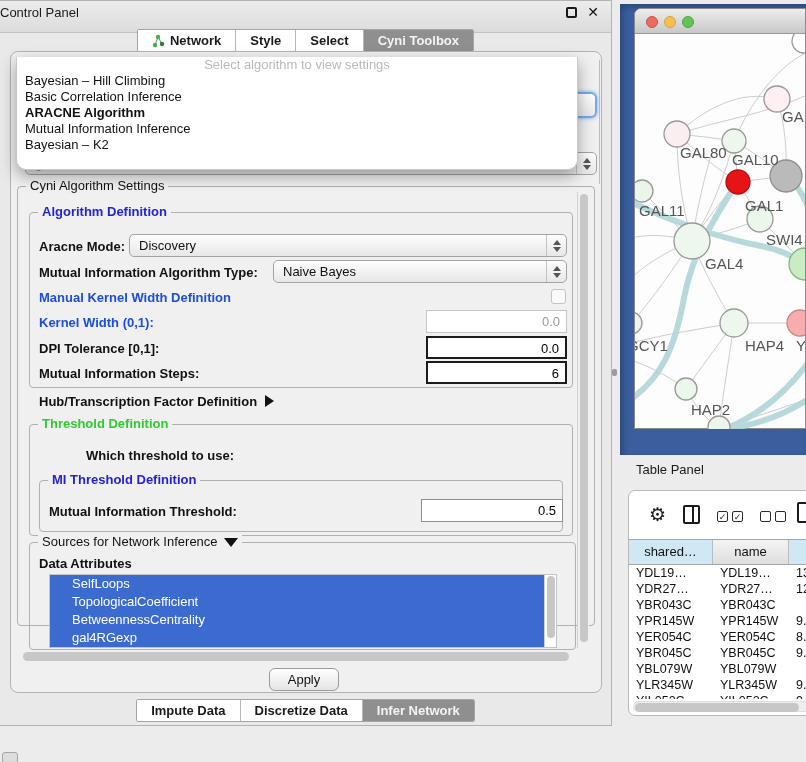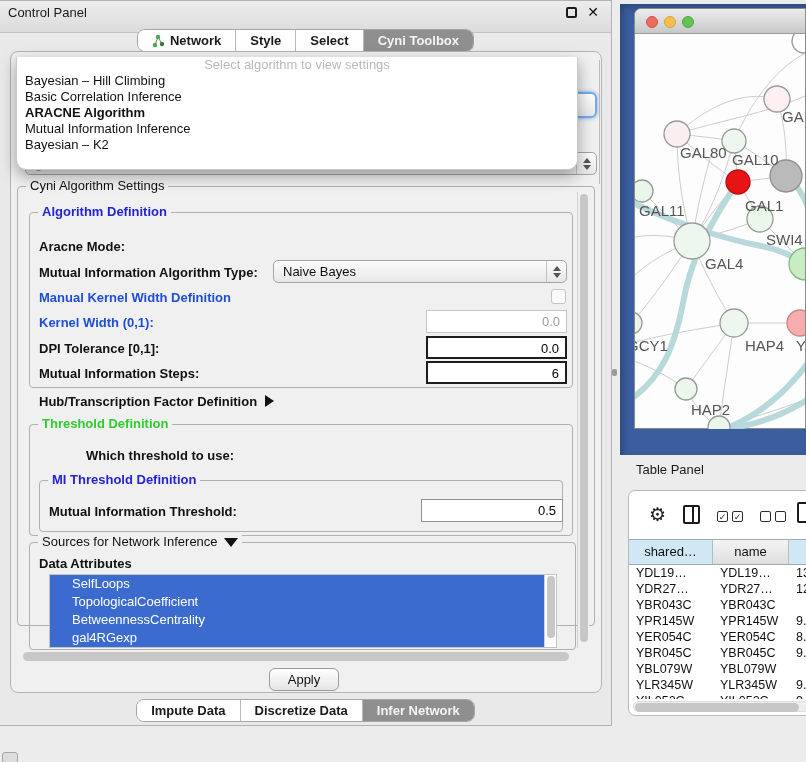--- a/index.html
+++ b/index.html
@@ -2,26 +2,26 @@
 <html><head>
 <meta charset="utf-8">
 <style>
   *{box-sizing:border-box;margin:0;padding:0}
   html,body{width:806px;height:762px}
   body{position:relative;overflow:hidden;background:#ececec;font-family:"Liberation Sans","DejaVu Sans",sans-serif;font-size:13px;color:#111}
   .abs{position:absolute}
 
   
   .cp{left:0;top:8;width:612px;height:726px;background:#e9e9e9;border:1px solid #b3b3b3;border-left:none}
-  .cp-title{left:0;top:0;width:100%;height:32px;background:linear-gradient(#ececec,#dcdcdc);border-bottom:1px solid #c2c2c2;line-height:24px;padding-left:8px;color:#1a1a1a}
+  .cp-title{left:0;top:0;width:100%;height:32px;background:linear-gradient(#ececec,#dcdcdc);border-bottom:1px solid #c2c2c2;line-height:24px;color:#1a1a1a}
   .float-ic{right:34px;top:6px;width:11px;height:11px;border:2px solid #1a1a1a;border-radius:2px}
   .close-ic{right:12px;top:3px;font-weight:bold;font-size:14px;color:#111}
 
   
-  .tabbar{display:flex;border:1px solid #a5a5a5;border-radius:8px;overflow:hidden;background:#fff;height:23px}
+  .tabbar{display:flex;border:1px solid #a5a5a5;border-radius:2px;overflow:hidden;background:#fff;height:23px}
   .tabbar .tab{display:flex;align-items:center;gap:5px;padding:0 14px;font-weight:bold;color:#1a1a1a;border-right:1px solid #b8b8b8;background:#fff;white-space:nowrap}
   .tabbar .tab:last-child{border-right:none}
   .tabbar .tab.sel{background:#8f8f8f;color:#f4f4f4}
   .toptabs{left:0;top:28px;width:100%;display:flex;justify-content:center}
   .bottabs{left:0;top:698px;width:100%;display:flex;justify-content:center}
 
   
   .card{left:10px;top:50px;width:592px;height:642px;background:#f0f0f0;border:1px solid #b3b3b3;border-radius:8px}
 
   
@@ -149,20 +149,27 @@
         <div class="th" style="top:2px;height:448px"></div>
       </div>
     <div class="hsb" style="left:10px;top:599px;width:552px">
         <div class="th" style="left:2px;width:546px"></div>
       </div>
 
     <div class="gb" style="left:18px;top:160px;width:544px;height:176px">
       <span class="leg blue" style="left:8px">Algorithm Definition</span>
     </div>
     <span class="lbl" style="left:28px;top:187px">Aracne Mode:</span>
+    <div class="combo" style="left:118px;top:182px;width:438px">
+      <span class="ct">Discovery</span>
+      <span class="arrs">
+          <span class="tri-up"></span>
+          <span class="tri-dn"></span>
+        </span>
+    </div>
     <span class="lbl" style="left:28px;top:213px">Mutual Information Algorithm Type:</span>
     <div class="combo" style="left:262px;top:208px;width:294px">
       <span class="ct">Naive Bayes</span>
       <span class="arrs">
           <span class="tri-up"></span>
           <span class="tri-dn"></span>
         </span>
     </div>
     <span class="lbl dis" style="left:28px;top:238px">Manual Kernel Width Definition</span>
     <div class="chk" style="left:540px;top:237px"></div>

